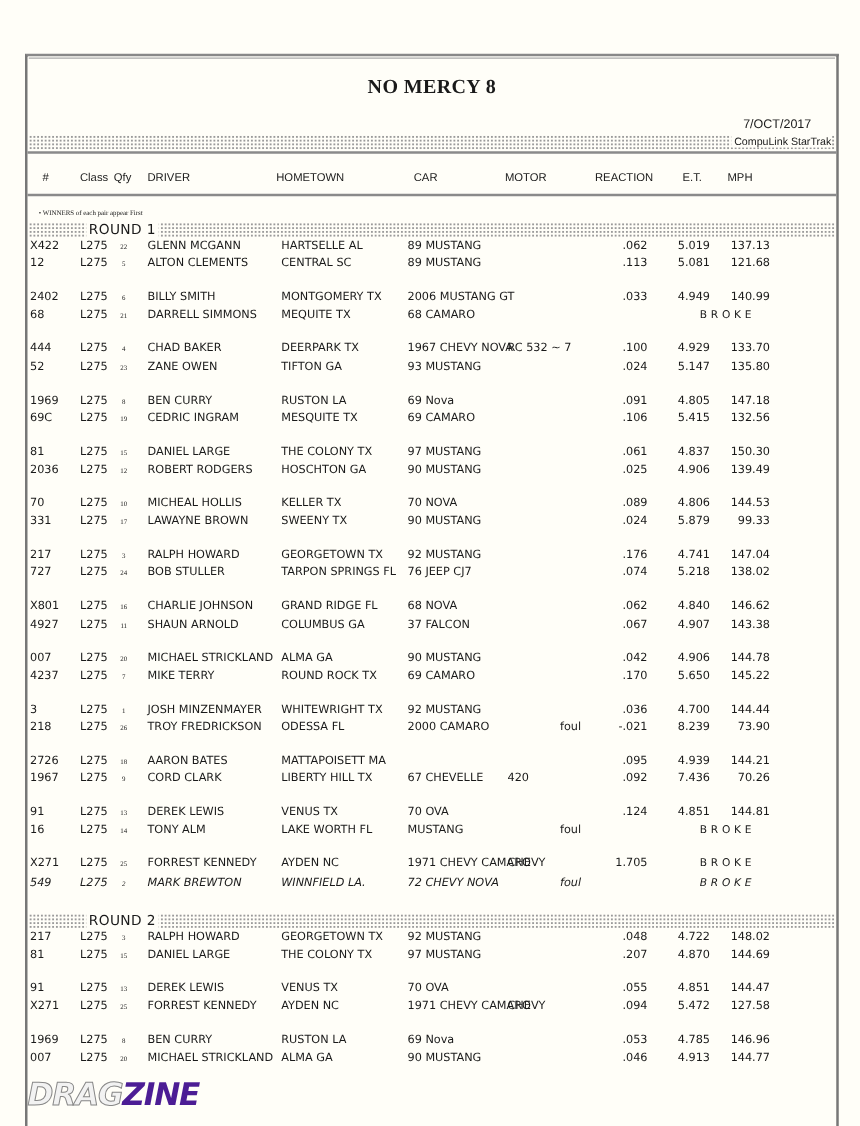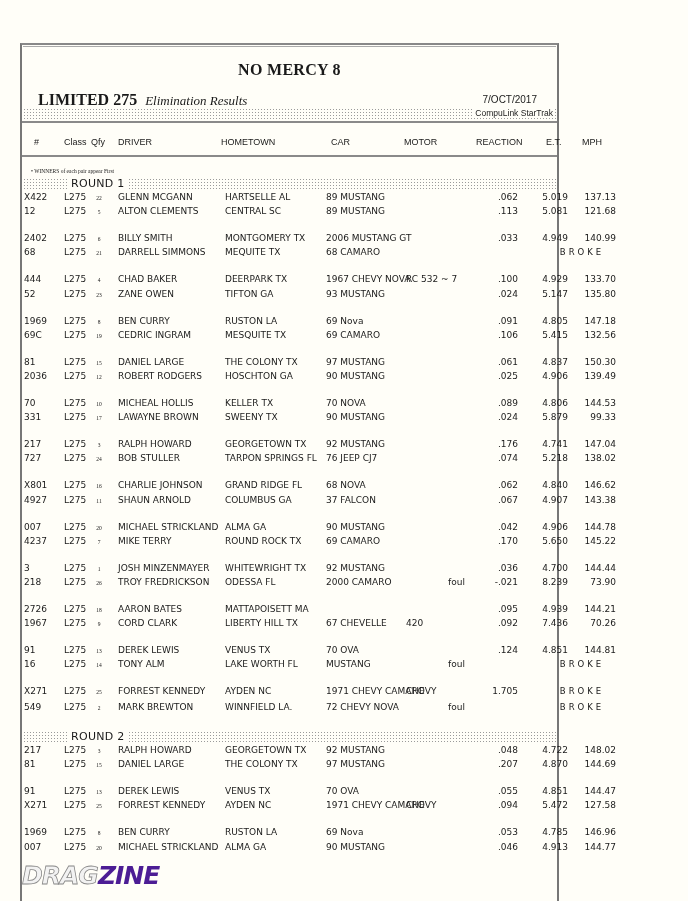--- a/index.html
+++ b/index.html
@@ -4,21 +4,21 @@
 <style>
   html, body { margin: 0; padding: 0; }
   body {
     width: 688px; height: 901px; overflow: hidden;
     background: #fffef8;
     font-family: "DejaVu Sans", sans-serif;
     color: #1a1a1a;
     position: relative;
   }
   .sheet {
-    position: absolute; left: 20px; top: 43px; width: 539px; height: 858px;
+    position: absolute; left: 20px; top: 43px; width: 651px; height: 858px;
     border-left: 2px solid #777; border-right: 2px solid #777; border-top: 2px solid #888;
     box-sizing: border-box;
   }
   .sheet::before {
     content: ""; position: absolute; left: 1px; right: 1px; top: 1px; height: 1px; background: #aaa;
   }
   .title {
     position: absolute; left: 0; right: 0; top: 16px; text-align: center;
     font-family: "Liberation Serif", serif; font-weight: bold; font-size: 16px; letter-spacing: 0.3px;
   }
@@ -77,24 +77,20 @@
     letter-spacing: -1px; line-height: 28px;
   }
   .logo .drag { color: #f2f2f2; -webkit-text-stroke: 0.8px #888; }
   .logo .zine { color: #4c1d95; }
 </style>
 </head>
 <body>
 
 <div class="sheet">
   <div class="title">NO MERCY 8</div>
-  <div class="class-title">
-    <span class="big">LIMITED 275</span>
-    <span class="sub">Elimination Results</span>
-  </div>
   <div class="header-dots dotbar"></div>
   <div class="date">7/OCT/2017</div>
   <div class="timing">CompuLink  StarTrak</div>
   <div class="hr" style="top:76px"></div>
   <div class="colhead">
     <span style="left:12px">#</span>
     <span style="left:42px">Class</span>
     <span style="left:69px">Qfy</span>
     <span style="left:96px">DRIVER</span>
     <span style="left:199px">HOMETOWN</span>
@@ -454,21 +450,21 @@
         <span class="c-drv">FORREST KENNEDY</span>
         <span class="c-home">AYDEN NC</span>
         <span class="c-car">1971 CHEVY CAMARO</span>
         <span class="c-motor">CHEVY</span>
         <span class="c-foul"></span>
         <span class="c-rt">1.705</span>
         <span class="c-et"></span>
         <span class="c-mph"></span>
         <span class="c-broke">BROKE</span>
       </div>
-      <div class="row" style="top: 657px;">
+      <div class="row" style="top: 657px; font-style: italic;">
         <span class="c-num">549</span>
         <span class="c-cls">L275</span>
         <span class="c-qfy">2</span>
         <span class="c-drv">MARK BREWTON</span>
         <span class="c-home">WINNFIELD LA.</span>
         <span class="c-car">72 CHEVY NOVA</span>
         <span class="c-motor"></span>
         <span class="c-foul">foul</span>
         <span class="c-rt"></span>
         <span class="c-et"></span>

